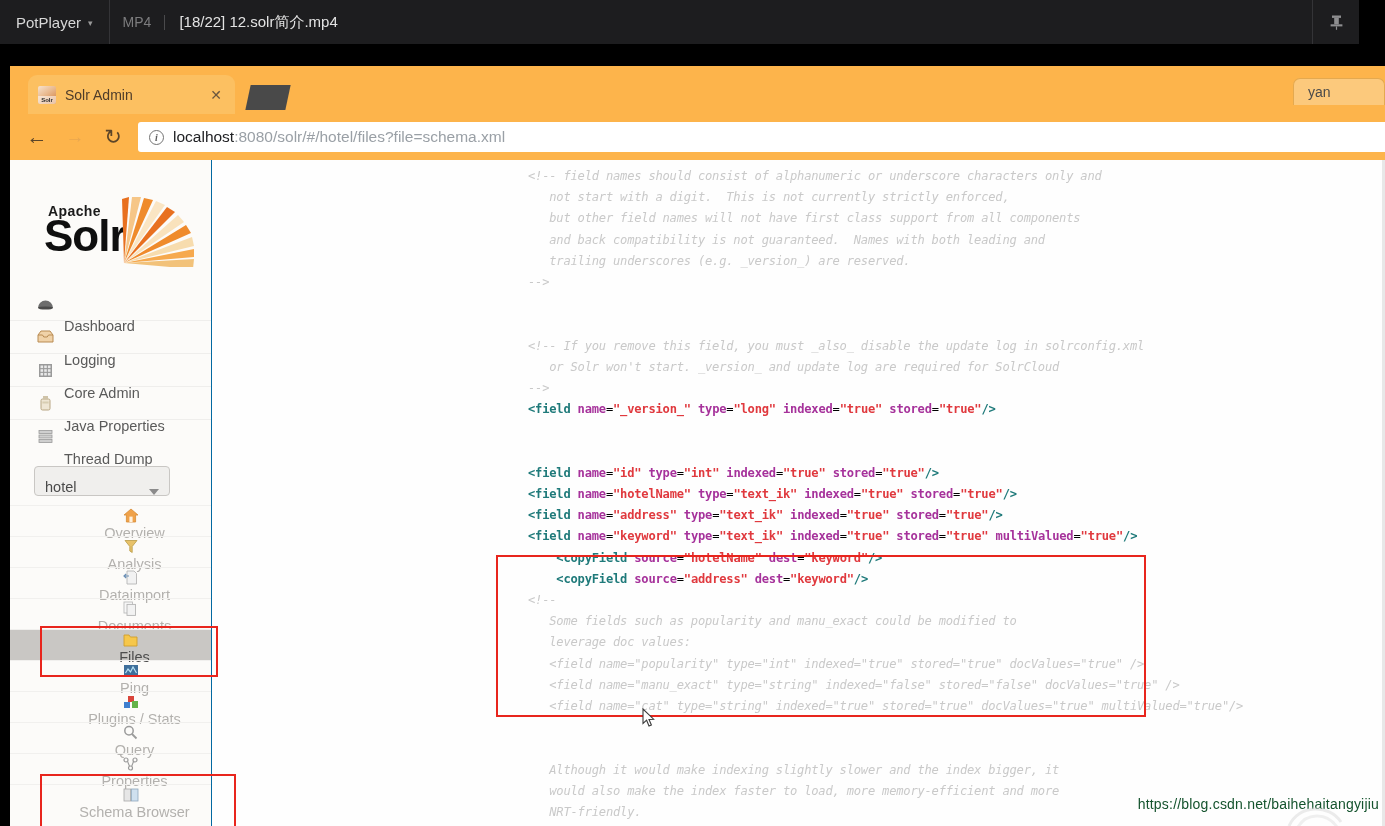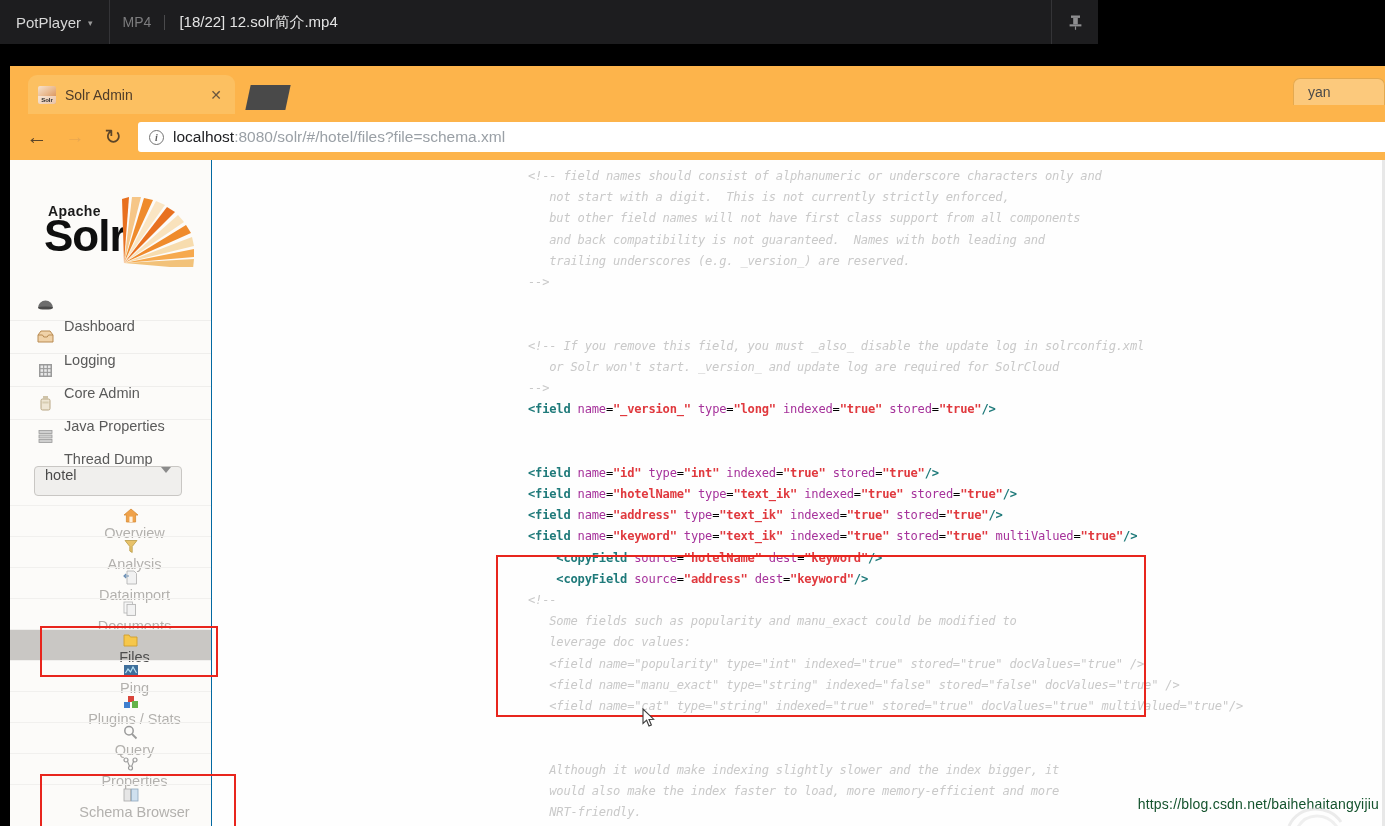--- a/index.html
+++ b/index.html
@@ -6,21 +6,21 @@
   html, body {
     width: 1385px; height: 826px;
     background: #000;
     font-family: "Liberation Sans", sans-serif;
     overflow: hidden;
   }
   #root { position: relative; width: 1385px; height: 826px; background: #000; }
 
   
   .pp-bar {
-    position: absolute; left: 0; top: 0; width: 1098px; height: 44px;
+    position: absolute; left: 0; top: 0; width: 1359px; height: 44px;
     background: #1d1d1f; display: flex; align-items: center;
   }
   .pp-title {
     display: flex; align-items: center; gap: 7px;
     padding: 0 16px; height: 44px; color: #d8d8d8; font-size: 15px;
   }
   .pp-caret { font-size: 9px; color: #9a9a9a; transform: translateY(1px); }
   .pp-sep { width: 1px; height: 44px; background: #343437; }
   .pp-fmt { padding: 0 13px; color: #7c7c7e; font-size: 14px; }
   .pp-thin { width: 1px; height: 15px; background: #4a4a4c; }
@@ -128,23 +128,23 @@
   }
   .navitem:first-child { border-top: none; }
   .navitem .ico {
     width: 19px; height: 17px; flex: 0 0 19px; margin-right: 9px;
     display: flex; align-items: center; justify-content: center;
   }
   .navitem .txt { line-height: 1; margin-top: 46px; }
 
   .core-wrap { position: relative; margin-top: 14px; }
   .core-select {
-    margin: 0 auto; width: 148px; height: 30px; background: #f0efed;
+    margin: 0 auto; width: 136px; height: 30px; background: #f0efed;
     border: 1px solid #c9c7c4; border-radius: 4px;
-    display: flex; align-items: flex-start; padding: 0 10px; margin-left: 24px;
+    display: flex; align-items: flex-end; padding: 0 10px; margin-left: 24px;
   }
   .core-select .val { flex: 1; font-size: 14.5px; color: #4a4a4a; }
   .core-select .arrow {
     width: 0; height: 0; border-left: 5px solid transparent; border-right: 5px solid transparent;
     border-top: 6px solid #8b8b8b;
   }
 
   .subnav { margin-top: 9px; }
   .subitem {
     height: 31px; display: flex; align-items: center; padding-left: 48px;
@@ -170,21 +170,21 @@
     overflow: hidden;
   }
   .xml {
     position: absolute; left: 316px; top: 6px; right: 4px;
     font-family: "DejaVu Sans Mono", monospace;
     font-size: 12.1px; line-height: 21.2px; white-space: pre;
     letter-spacing: -.2px;
   }
   .cm { color: #c9c9c9; font-style: italic; }
   .tg { color: #1f7a7a; font-weight: bold; }
-  .at { color: #a6329b; font-weight: normal; }
+  .at { color: #a6329b; font-weight: bold; }
   .vl { color: #e0393e; font-weight: bold; }
   .pt { color: #1f7a7a; font-weight: bold; }
   .blank { display: block; height: 21.2px; }
 
   .scroll-right {
     position: absolute; right: 0; top: 0; width: 3px; height: 666px;
     background: #e8e8e8;
   }
 
   .cursor {

